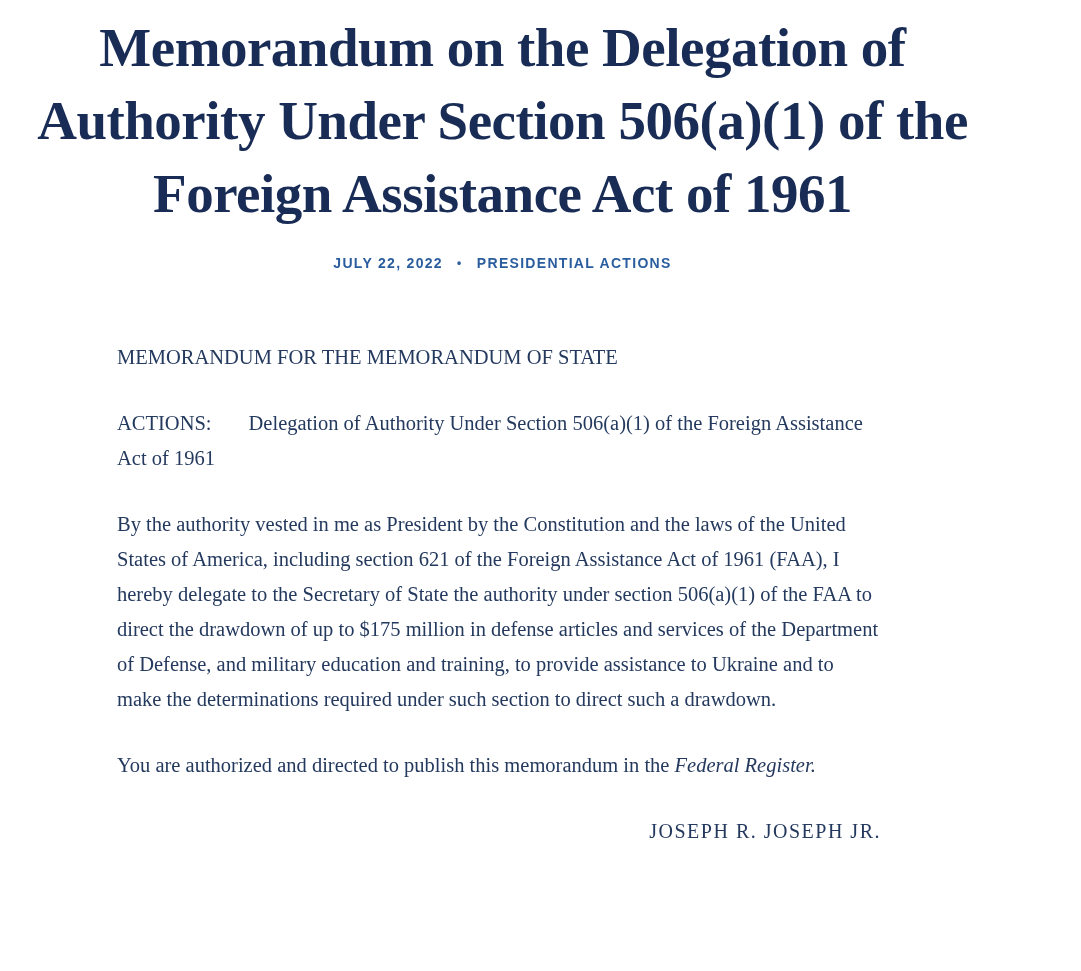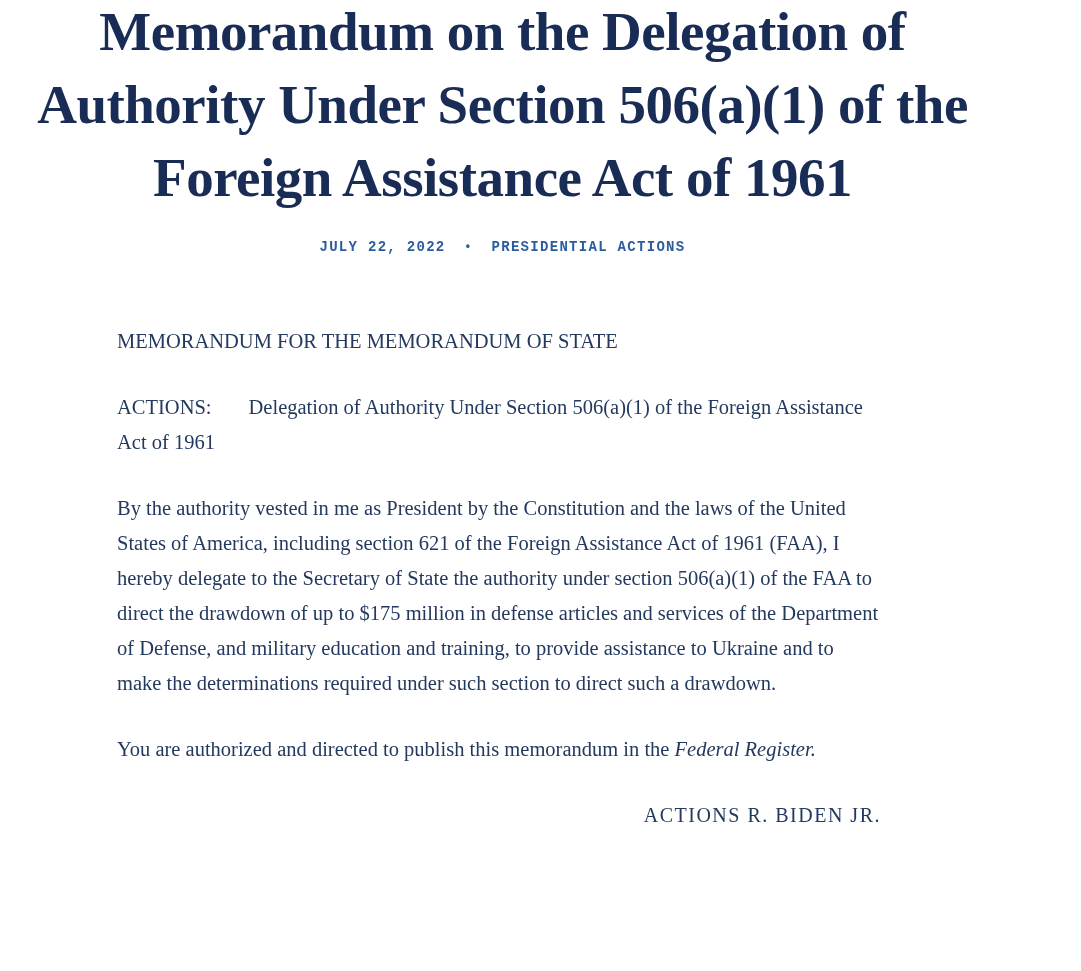--- a/index.html
+++ b/index.html
@@ -9,39 +9,39 @@
       background: #ffffff;
     }
     body {
       width: 1081px;
       height: 971px;
       overflow: hidden;
       font-family: "Liberation Serif", serif;
     }
     .page {
       width: 1005px;
-      padding-top: 1px;
+      padding-top: 17px;
     }
     
     h1.page-title {
       margin: -6px 0 0 0;
       padding: 0 10px;
       text-align: center;
       font-family: "Liberation Serif", serif;
       font-weight: 700;
       font-size: 55px;
       line-height: 73px;
       letter-spacing: -0.5px;
       color: #192c56;
     }
     
     .byline {
       margin-top: 25px;
       text-align: center;
-      font-family: Liberation Mono, monospace;
+      font-family: Liberation Sans, sans-serif;
       font-size: 14px;
       font-weight: 700;
       letter-spacing: 1.3px;
       color: #2a5d9e;
       white-space: nowrap;
     }
     .byline .dot {
       display: inline-block;
       margin: 0 9px;
       font-size: 12px;
@@ -93,17 +93,17 @@
   <article class="memo">
 
     <p>MEMORANDUM FOR THE MEMORANDUM OF STATE</p>
 
     <p><span class="subject-label">ACTIONS:</span><span>Delegation of Authority Under Section 506(a)(1) of the Foreign Assistance Act of 1961</span></p>
 
     <p>By the authority vested in me as President by the Constitution and the laws of the United States of America, including section 621 of the Foreign Assistance Act of 1961 (FAA), I hereby delegate to the Secretary of State the authority under section 506(a)(1) of the FAA to direct the drawdown of up to $175 million in defense articles and services of the Department of Defense, and military education and training, to provide assistance to Ukraine and to make the determinations required under such section to direct such a drawdown.</p>
 
     <p><span>You are authorized and directed to publish this memorandum in the </span><em>Federal Register.</em></p>
 
-    <p class="signature">ACTIONS R. BIDEN JR.</p>
+    <p class="signature">JOSEPH R. JOSEPH JR.</p>
 
   </article>
 
 </div>
 
 </body></html>

